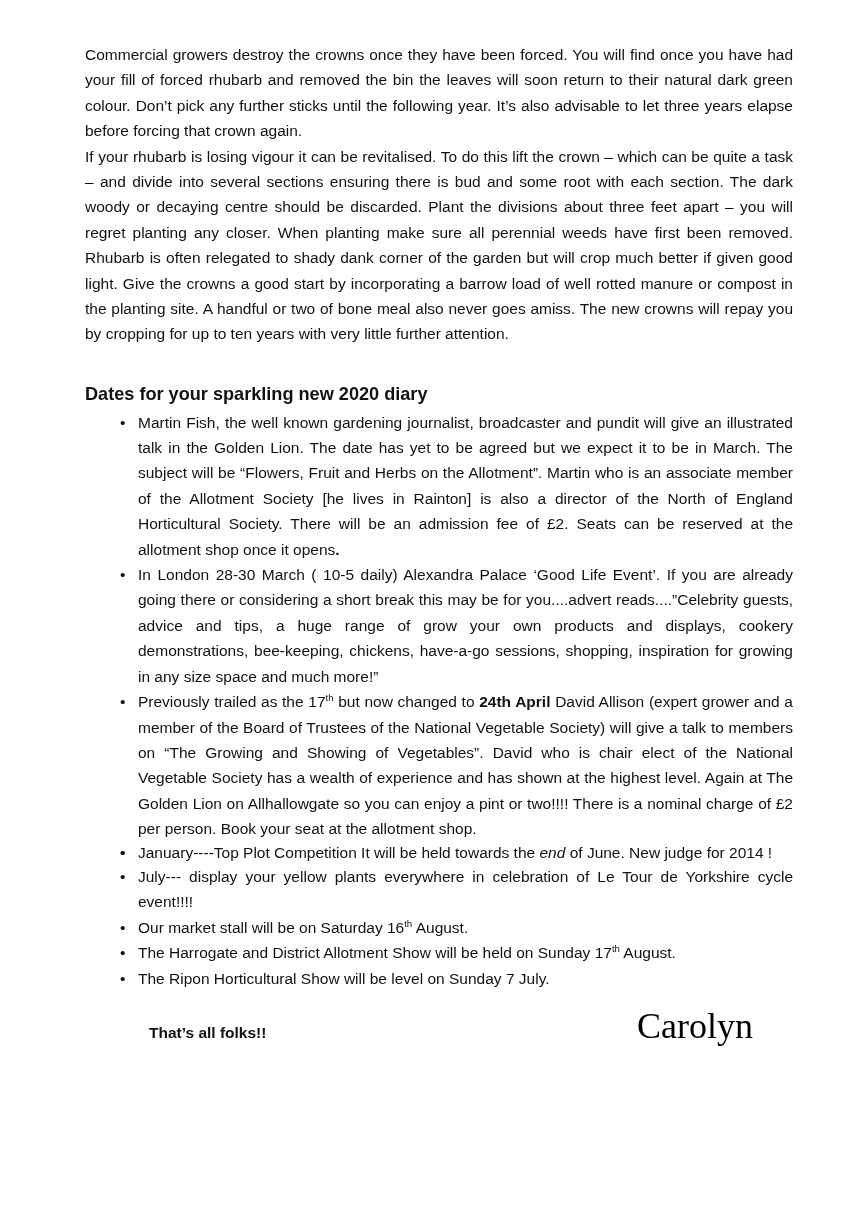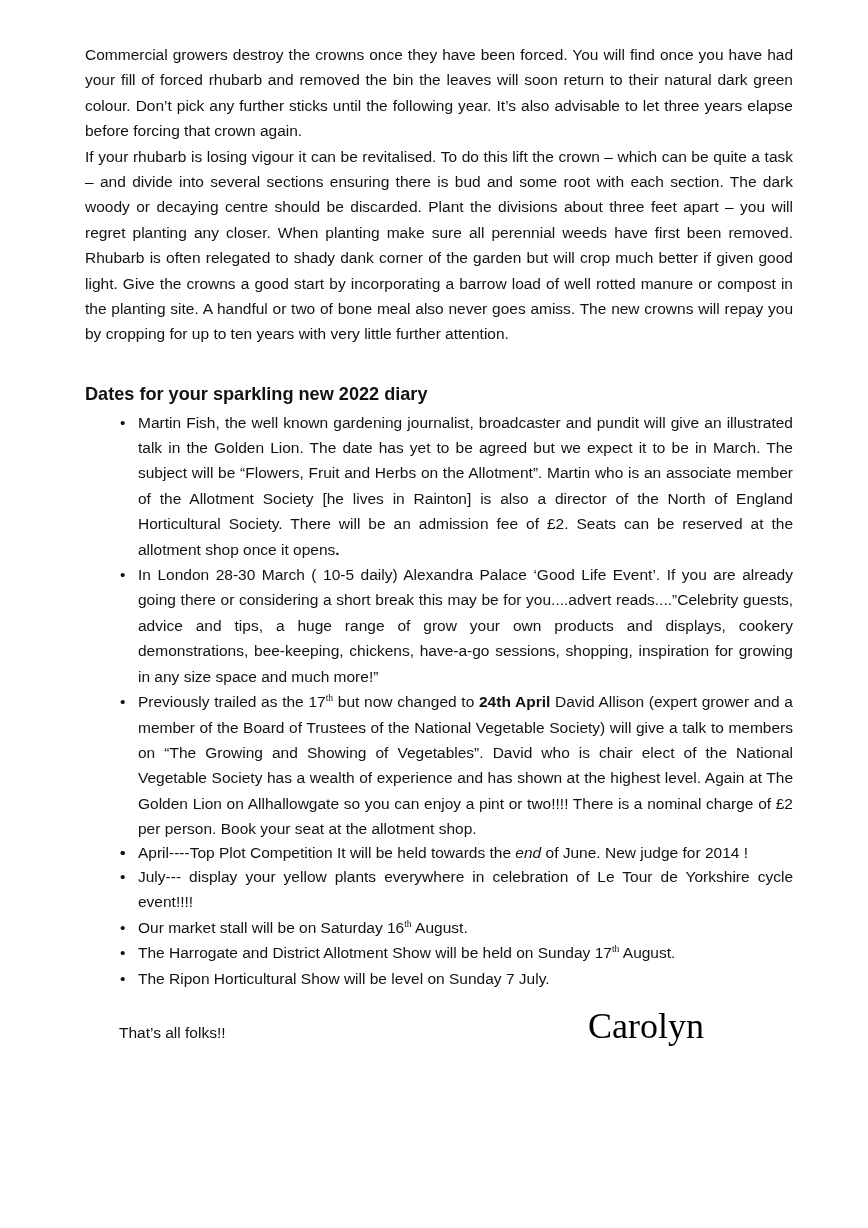--- a/index.html
+++ b/index.html
@@ -43,52 +43,52 @@
     position: absolute;
     left: 35px;
     top: 0;
   }
   li.gap-after { margin-bottom: 10px; }
   li.tight { line-height: 1.45; }
   sup {
     font-size: 0.62em;
     vertical-align: super;
     line-height: 0;
-    font-family: Liberation Serif, serif;
   }
   .bold { font-weight: bold; font-style: normal; }
   .italic { font-style: italic; }
   .underline { }
   .footer-row {
     display: flex;
     justify-content: space-between;
     align-items: baseline;
     margin-top: 16px;
   }
   .closing {
-    margin-left: 34px;
+    margin-left: 64px;
+    font-weight: bold;
   }
   .signature {
     font-family: "Liberation Serif", serif;
     font-size: 36px;
     line-height: 1.1;
-    margin-right: 89px;
+    margin-right: 40px;
     color: #000000;
   }
 </style>
 </head>
 <body>
 
 <div class="page">
 
   <p class="para">Commercial growers destroy the crowns once they have been forced. You will find once you have had your fill of forced rhubarb and removed the bin the leaves will soon return to their natural dark green colour.  Don’t pick any further sticks until the following year. It’s also advisable to let three years elapse before forcing that crown again.</p>
 
   <p class="para">If your rhubarb is losing vigour it can be revitalised. To do this lift the crown – which can be quite a task – and divide into several sections ensuring there is bud and some root with each section.  The dark woody or decaying centre should be discarded. Plant the divisions about three feet apart – you will regret planting any closer.  When planting make sure all perennial weeds have first been removed. Rhubarb is often relegated to shady dank corner of the garden but will crop much better if given good light.  Give the crowns a good start by incorporating a barrow load of well rotted manure or compost in the planting site.  A handful or two of bone meal also never goes amiss. The new crowns will repay you by cropping for up to ten years with very little further attention.</p>
 
-  <h3 class="section-heading">Dates for your sparkling new 2022 diary</h3>
+  <h3 class="section-heading">Dates for your sparkling new 2020 diary</h3>
 
   <ul class="diary-list">
 
     <li class="gap-after">
       <span class="bullet">•</span>
       <span>Martin Fish, the well known gardening journalist, broadcaster and pundit will give an illustrated talk in the Golden Lion. The date has yet to be agreed but we expect it to be in March.  The subject will be “Flowers, Fruit and Herbs on the Allotment”. Martin who is an associate member of the Allotment Society [he lives in Rainton] is also a director of the North of England Horticultural Society.  There will be an admission fee of £2.  Seats can be reserved at the allotment shop once it opens</span><span class="bold">.</span>
     </li>
 
     <li>
       <span class="bullet">•</span>
@@ -99,21 +99,21 @@
       <span class="bullet">•</span>
       <span>Previously trailed as the 17</span><sup>th</sup><span> but now changed to </span><span class="bold">24th April</span><span> David Allison (expert grower and a member of the Board of Trustees of the National Vegetable Society) will give a talk to members on “The Growing and Showing of Vegetables”. David who is chair elect of the National Vegetable Society has a wealth of experience and has shown at the highest level. Again at The Golden Lion on Allhallowgate so you can enjoy a pint or two!!!! There is a nominal charge of £2 per person.   Book your seat at the allotment shop.</span>
     </li>
 
     <li class="tight">
       <span class="bullet">•</span>
     </li>
 
     <li class="tight">
       <span class="bullet">•</span>
-      <span>April----Top Plot Competition It will be held towards the </span><em class="italic">end</em><span> of June. New judge for 2014 !</span>
+      <span>January----Top Plot Competition It will be held towards the </span><em class="italic">end</em><span> of June. New judge for 2014 !</span>
     </li>
 
     <li>
       <span class="bullet">•</span>
       <span>July--- display your yellow plants everywhere in celebration of Le Tour de Yorkshire cycle event!!!!</span>
     </li>
 
     <li>
       <span class="bullet">•</span>
       <span>Our market stall will be on Saturday 16</span><sup>th</sup><span> August.</span>

